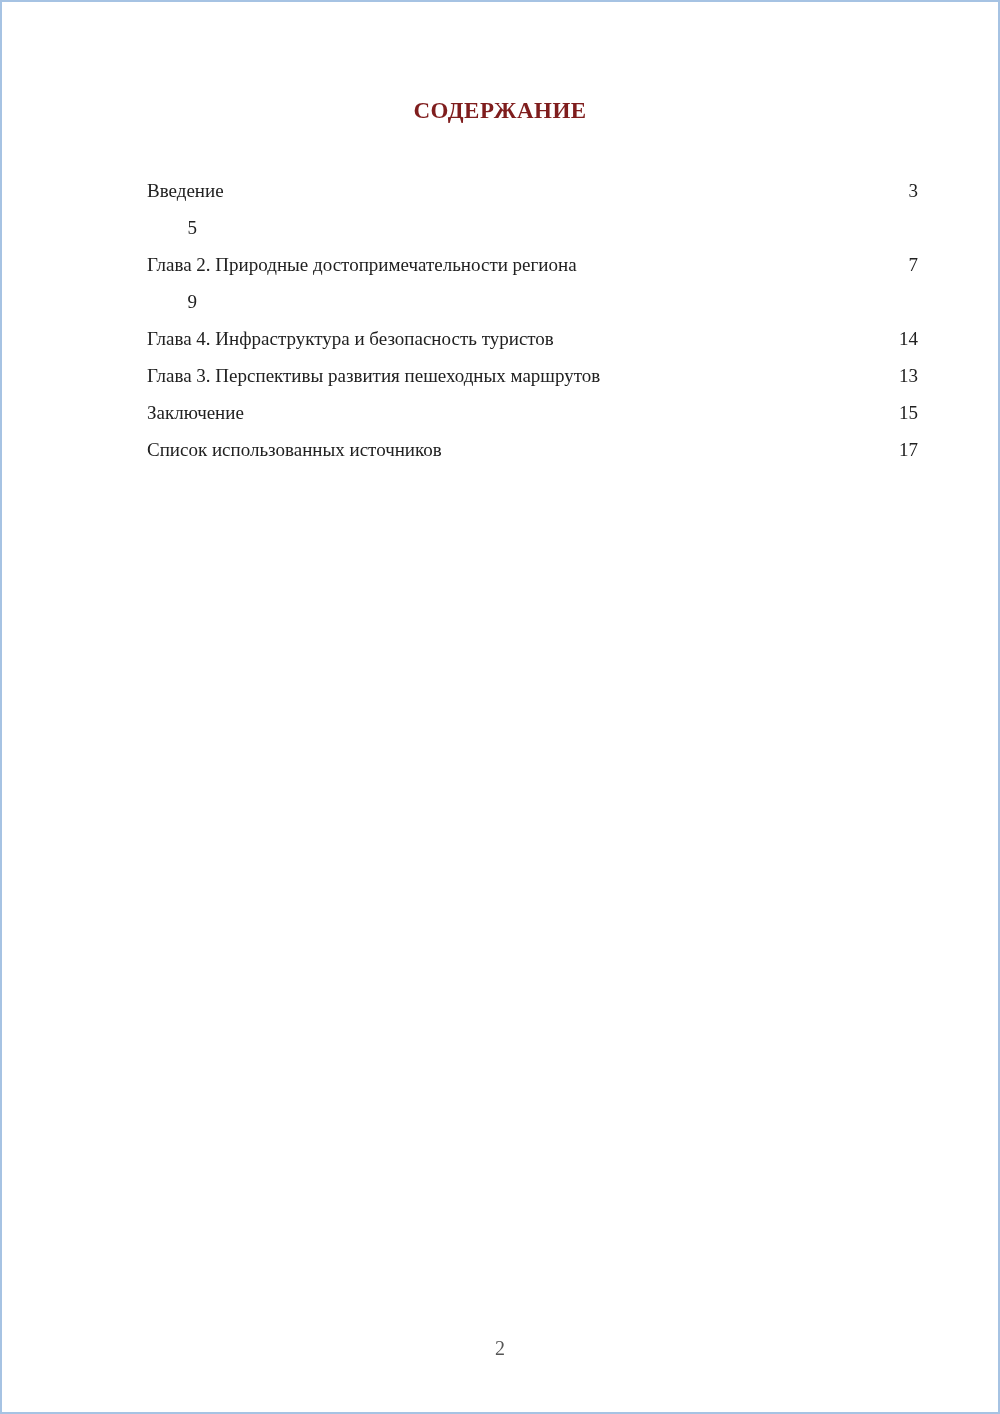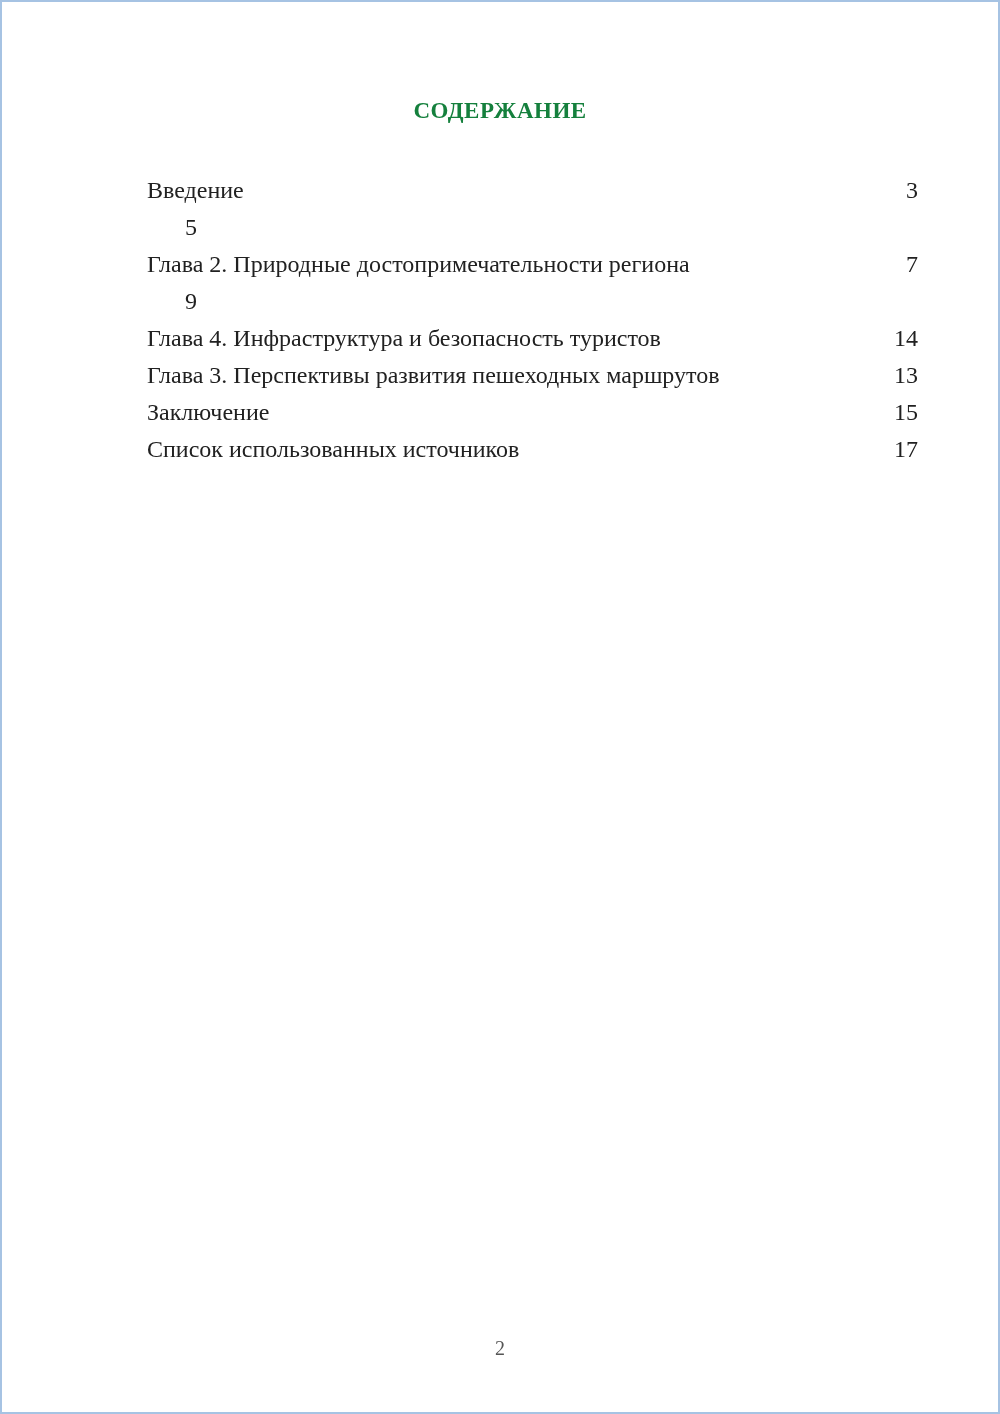--- a/index.html
+++ b/index.html
@@ -20,35 +20,35 @@
   }
   .doc-title {
     position: absolute;
     top: 96px;
     left: 0;
     right: 0;
     text-align: center;
     font-size: 23px;
     font-weight: bold;
     letter-spacing: 0.5px;
-    color: #15803d;
+    color: #7f1d1d;
   }
   .toc {
     position: absolute;
     top: 170px;
     left: 145px;
     right: 80px;
   }
   .toc-row {
     display: flex;
     justify-content: space-between;
     align-items: flex-end;
     height: 37px;
     line-height: 37px;
-    font-size: 24px;
+    font-size: 19px;
   }
   .toc-title {
     white-space: nowrap;
     overflow: hidden;
   }
   .toc-page {
     margin-left: 20px;
     text-align: right;
     min-width: 30px;
   }

